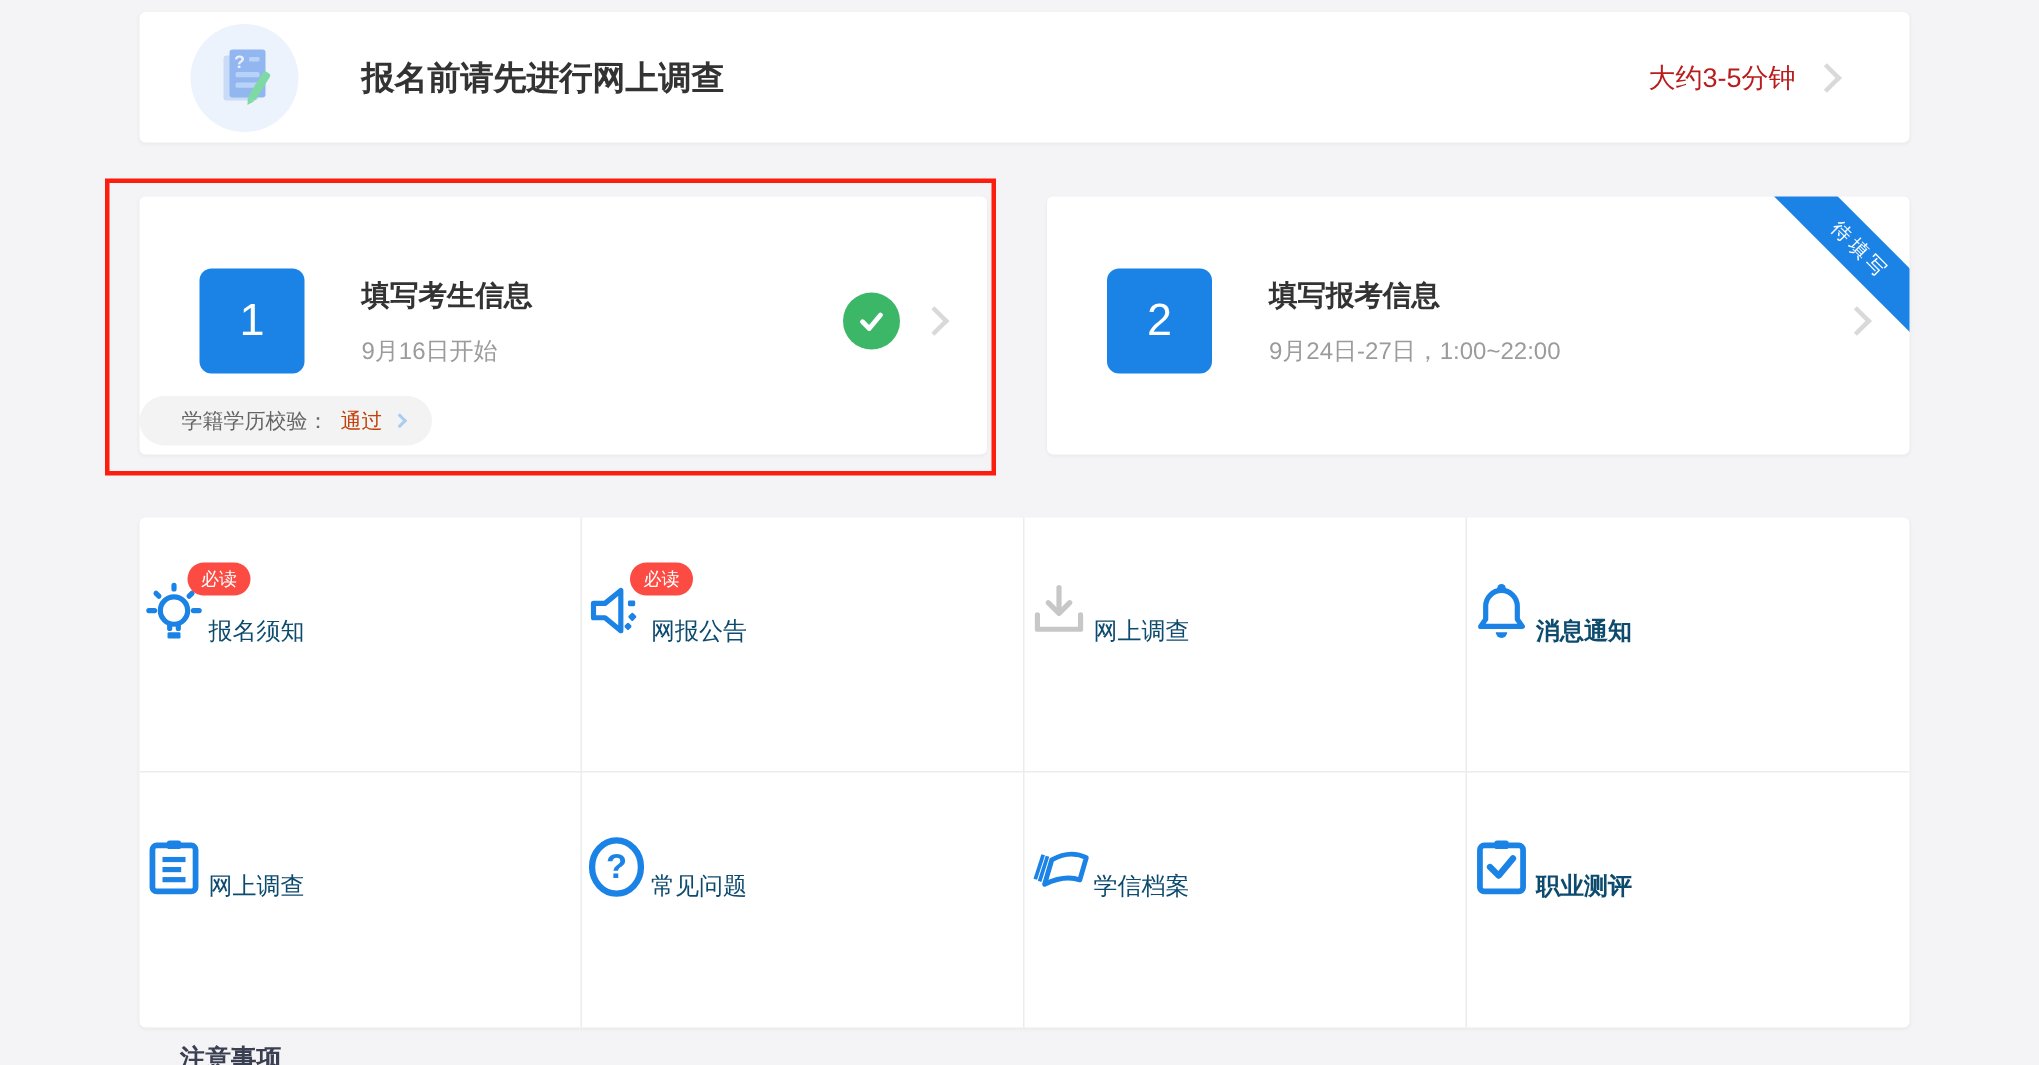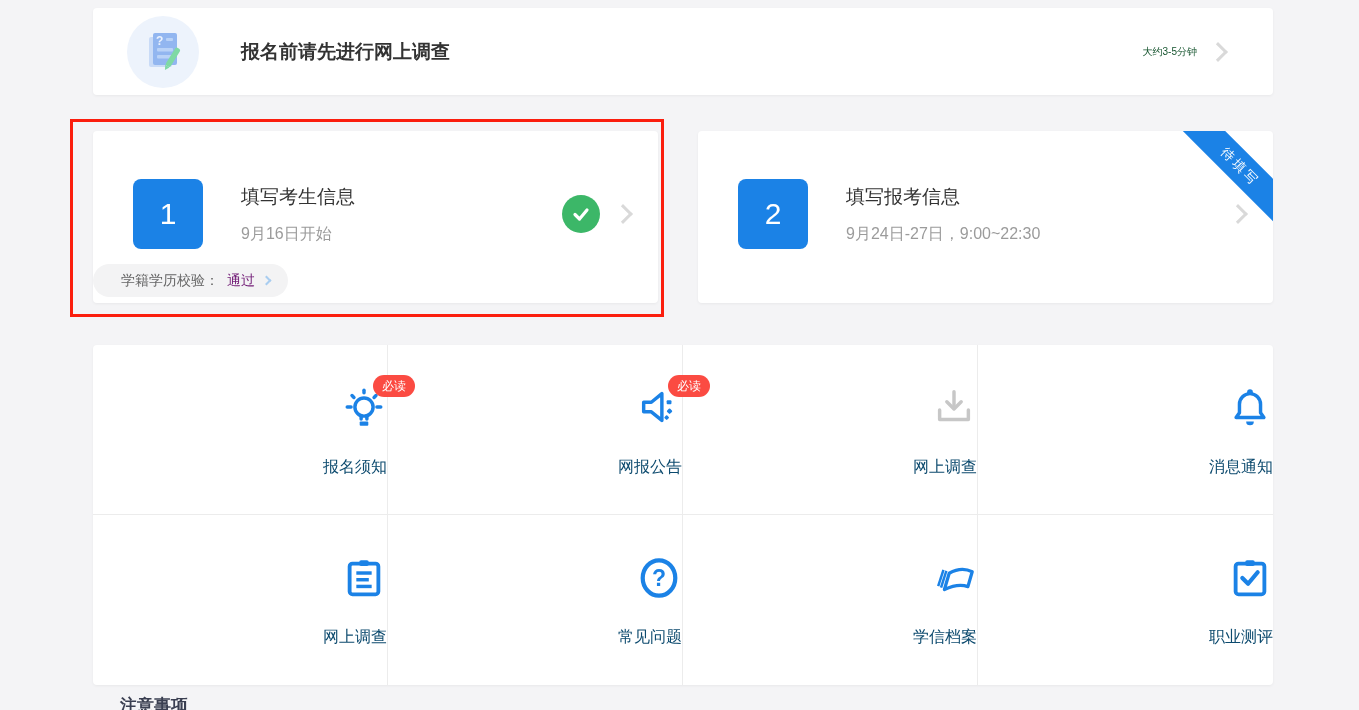--- a/index.html
+++ b/index.html
@@ -15,23 +15,23 @@
 
   
   .banner {
     position:absolute; left:93px; top:8px; width:1180px; height:87px;
     display:flex; align-items:center; padding:0 48px 0 34px;
   }
   .banner-icon-circle {
     width:72px; height:72px; border-radius:50%; background:#edf3fc;
     display:flex; align-items:center; justify-content:center; flex-shrink:0;
   }
-  .banner-title { margin-left:42px; font-size:19px; font-weight:bold; color:#333; }
+  .banner-title { margin-left:42px; font-size:22px; font-weight:bold; color:#333; }
   .banner-right { margin-left:auto; display:flex; align-items:center; gap:14px; }
-  .banner-duration { font-size:10px; color:#14532d; }
+  .banner-duration { font-size:18px; color:#b91c1c; }
 
   .chev {
     display:inline-block; width:11px; height:11px;
     border-top:2px solid #cfcfcf; border-right:2px solid #cfcfcf;
     transform:rotate(45deg);
   }
   .chev.big { width:14px; height:14px; border-width:3px; border-color:#d9d9d9; }
   .chev.small { width:7px; height:7px; border-width:2px; border-color:#a9cdf0; }
 
   
@@ -41,63 +41,63 @@
   }
   #step1 { left:93px;  width:565px; }
   #step2 { left:698px; width:575px; overflow:hidden; }
 
   .step-num {
     width:70px; height:70px; border-radius:8px; background:#1b82e6;
     color:#fff; font-size:30px; display:flex; align-items:center; justify-content:center;
     flex-shrink:0; margin-top:-6px;
   }
   .step-text { margin-left:38px; margin-top:-6px; }
-  .step-title { font-size:19px; font-weight:normal; color:#333; }
+  .step-title { font-size:19px; font-weight:bold; color:#333; }
   .step-sub { font-size:16px; color:#9b9b9b; margin-top:14px; }
   .step-right { margin-left:auto; display:flex; align-items:center; gap:16px; margin-right:28px; margin-top:-6px; }
 
   .check-circle {
     width:38px; height:38px; border-radius:50%; background:#3cb768;
     display:flex; align-items:center; justify-content:center;
   }
 
   .verify-pill {
     position:absolute; left:0; bottom:6px; height:33px;
     background:#f3f3f4; border-radius:17px;
     display:flex; align-items:center; padding:0 18px 0 28px; gap:8px;
     font-size:14px;
     font-family:Liberation Serif, serif;
   }
   .verify-label { color:#666; }
-  .verify-value { color:#701a75; }
+  .verify-value { color:#c2410c; }
 
   .ribbon {
     position:absolute; top:21px; right:-33px; width:132px;
     transform:rotate(45deg); background:#1b82e6; color:#fff;
     font-size:13px; text-align:center; padding:6px 0; letter-spacing:3px;
   }
 
   
   .annotation {
     position:absolute; left:70px; top:119px; width:594px; height:198px;
     border:3px solid #fb1e0e; z-index:6; pointer-events:none;
   }
 
   
   .grid {
     position:absolute; left:93px; top:345px; width:1180px; height:340px;
     display:grid; grid-template-columns:repeat(4,295px); grid-template-rows:repeat(2,170px);
     background:#fff;
   }
   .cell {
-    display:flex; flex-direction:column; align-items:flex-end;
+    display:flex; align-items:flex-start;
     padding-top:40px; cursor:pointer;
     border-right:1px solid #ececec; border-bottom:1px solid #ececec;
   }
-  .cell:nth-child(4n) { border-right:none; }
+  .cell:nth-child(4n) { border-right:none;font-weight:bold; }
   .cell:nth-child(n+5) { border-bottom:none; }
   .cell-icon { position:relative; width:46px; height:46px; }
   .cell-label { margin-top:26px; font-size:16px; color:#0c4a6e; }
   .must-badge {
     position:absolute; top:-10px; left:32px;
     background:#fb4b42; color:#fff; font-size:12px; line-height:1;
     padding:5px 9px; border-radius:11px; white-space:nowrap;
   }
 
   
@@ -151,21 +151,21 @@
     <span class="verify-label">学籍学历校验：</span>
     <span class="verify-value">通过</span>
     <span class="chev small"></span>
   </div>
 </div>
 
 <div class="step-card card" id="step2">
   <div class="step-num">2</div>
   <div class="step-text">
     <div class="step-title">填写报考信息</div>
-    <div class="step-sub">9月24日-27日，9:00~22:30</div>
+    <div class="step-sub">9月24日-27日，1:00~22:00</div>
   </div>
   <div class="step-right">
     <span class="chev big"></span>
   </div>
   <div class="ribbon">待填写</div>
 </div>
 
 <div class="grid card">
 
   <div class="cell">

